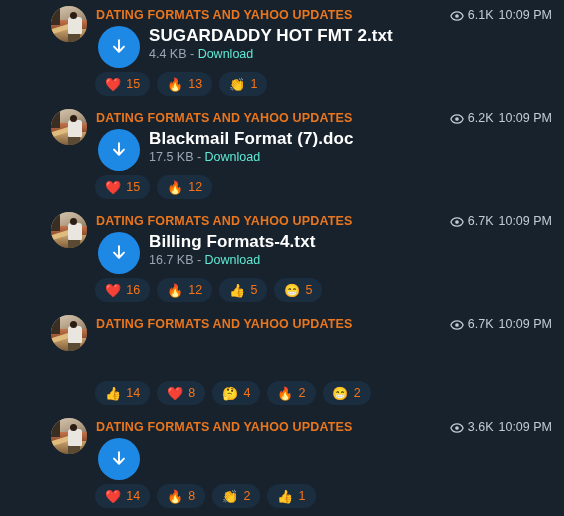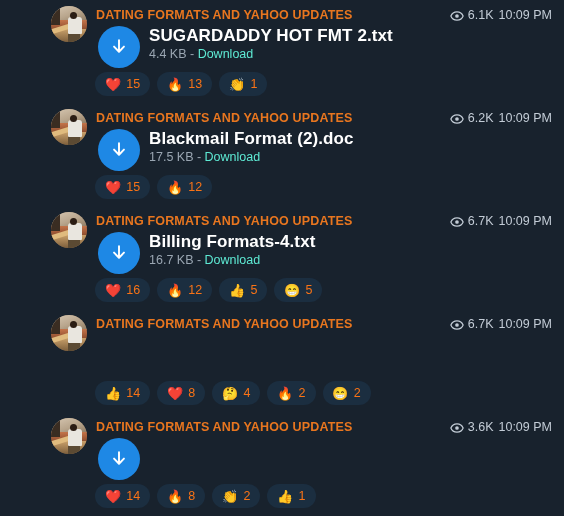--- a/index.html
+++ b/index.html
@@ -311,21 +311,21 @@
       </div>
     </div>
 
     <div class="doc">
       <div class="dl-circle">
         <svg width="22" height="22" viewBox="0 0 24 24" aria-hidden="true">
           <path d="M12 4.5 V16.5 M12 17.2 L6.6 11.6 M12 17.2 L17.4 11.6" fill="none" stroke="#ffffff" stroke-width="2.1" stroke-linecap="round" stroke-linejoin="round"></path>
         </svg>
       </div>
       <div class="doc-text">
-        <div class="filename">Blackmail Format (2).doc</div>
+        <div class="filename">Blackmail Format (7).doc</div>
         <div class="fileinfo">
           <span>17.5 KB</span><span class="dash"> - </span><a class="download-link">Download</a>
         </div>
       </div>
     </div>
 
     <div class="reactions">
         <div class="reaction">
     <span class="emoji">❤️</span>
     <span class="count">15</span>

